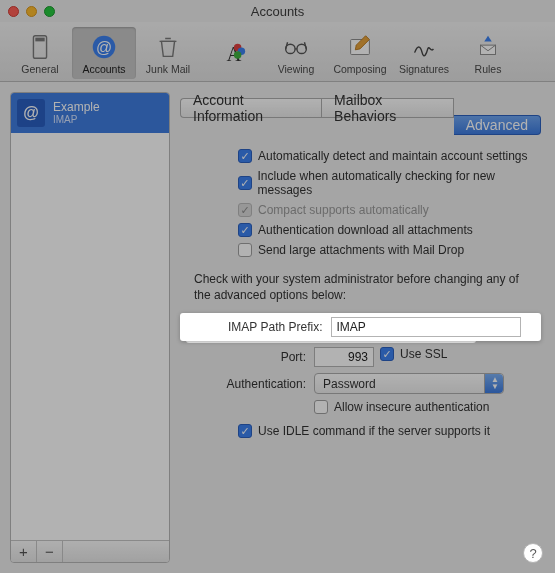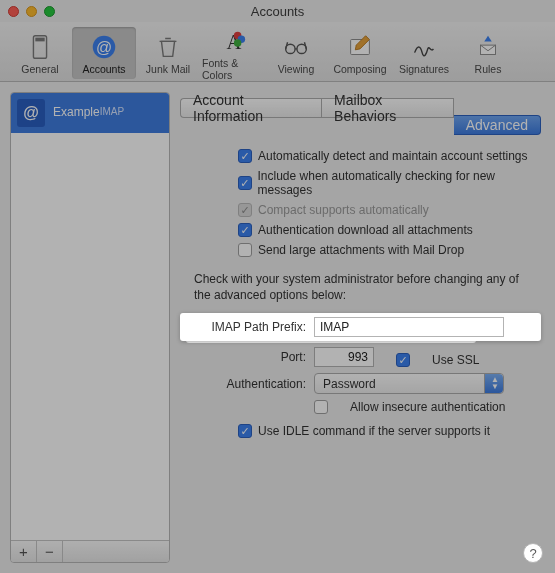--- a/index.html
+++ b/index.html
@@ -101,21 +101,21 @@
     background: #3f7de0;
     color: #fff;
     gap: 8px;
   }
   .acct-ico {
     width: 28px; height: 28px; border-radius: 3px;
     background: #2a5fc2;
     display:flex;align-items:center;justify-content:center;
     color:#fff; font-size:16px; font-weight:bold;
   }
-  .acct-text { display:flex;line-height:1.1;}
+  .acct-text { display:flex;flex-direction:column; line-height:1.1;}
   .acct-name { font-size:12px; }
   .acct-type { font-size:10px; color:#d6e4ff; }
   .side-btnbar {
     height: 22px;
     display:flex;
     border-top:1px solid #c4c4c4;
     background: linear-gradient(#fafafa,#e7e7e7);
   }
   .side-btn {
     width: 26px; border-right:1px solid #c4c4c4;
@@ -195,38 +195,39 @@
     border-radius:0 4px 4px 0;
     background:linear-gradient(#7db1f5,#3e7ce0);
   }
   .sel .arrows {
     position:absolute; right:4px; top:2px;
     font-size:8px; line-height:7px; color:#fff;
     display:flex;flex-direction:column;align-items:center;
     z-index:2;
   }
 
-  .row-inline { display:flex;align-items:flex-end;gap:22px; }
+  .row-inline { display:flex;align-items:flex-start;gap:6px; }
 
   .help {
     position:absolute; right:12px; bottom:10px;
     width:20px;height:20px;border-radius:50%;
     border:1px solid #b3b3b3; background:#fff;
     display:flex;align-items:center;justify-content:center;
     color:#5a5a5a; font-size:13px;
     z-index:60;
   }
 
   .hl-row {
     background:#fff;
     border-radius:3px;
     padding: 4px 4px 4px 0;
     box-shadow: 0 1px 4px rgba(0,0,0,0.25);
     position: relative;
     z-index:55;
+    justify-content:center;
   }
 </style>
 </head>
 <body>
 
 <div class="window">
 
   <div class="titlebar">
     <div class="traffic">
       <div class="tl red"></div>
@@ -266,21 +267,20 @@
     </div>
     <div class="tb-item">
       <div class="tb-ico">
         <svg viewBox="0 0 32 32">
             <text x="10" y="24" font-size="22" font-family="Georgia" fill="#333">A</text>
             <circle cx="22" cy="10" r="4" fill="#e04040"></circle>
             <circle cx="26" cy="14" r="4" fill="#3d82f0"></circle>
             <circle cx="22" cy="18" r="4" fill="#40b040"></circle>
           </svg>
       </div>
-      <span>Fonts &amp; Colors</span>
     </div>
     <div class="tb-item">
       <div class="tb-ico">
         <svg viewBox="0 0 32 32">
             <circle cx="10" cy="18" r="5" fill="none" stroke="#555" stroke-width="1.5"></circle>
             <circle cx="22" cy="18" r="5" fill="none" stroke="#555" stroke-width="1.5"></circle>
             <path d="M15 18h2M5 18l2-7M27 18l-2-7" stroke="#555" stroke-width="1.5" fill="none"></path>
           </svg>
       </div>
       <span>Viewing</span>

